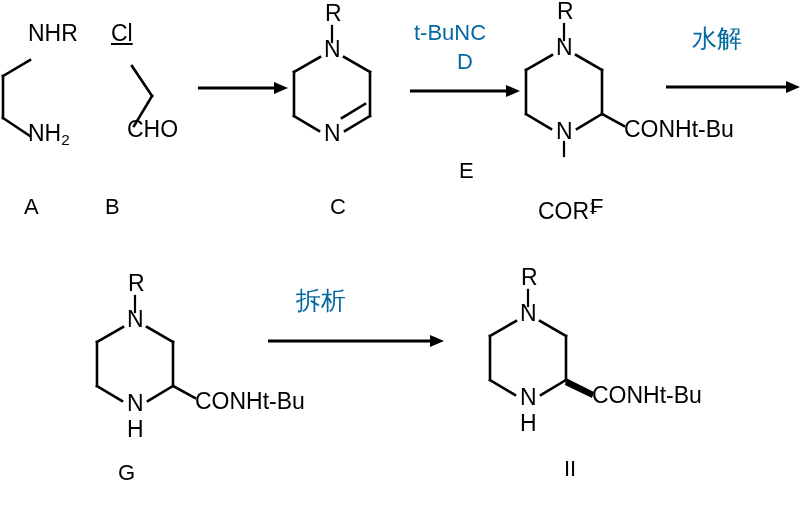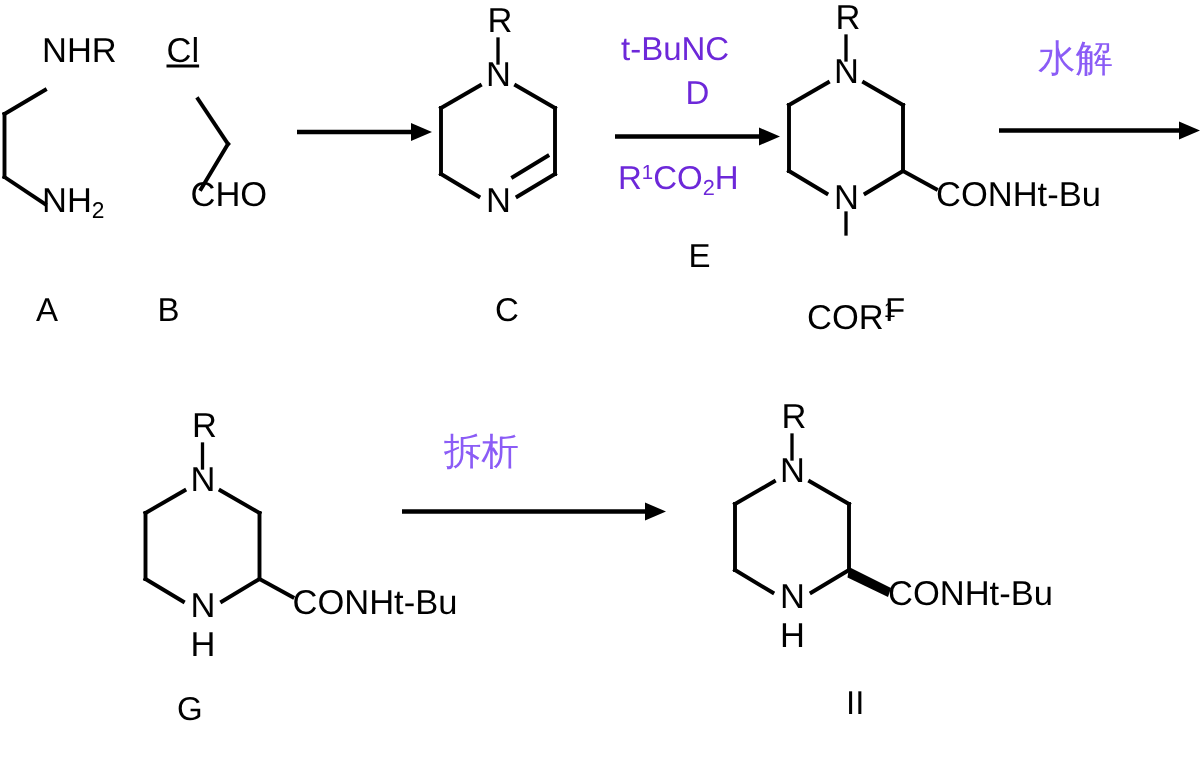--- a/index.html
+++ b/index.html
@@ -37,29 +37,29 @@
     font-family: "Liberation Sans", sans-serif;
     font-size: 22px;
     color: #000;
     white-space: nowrap;
     line-height: 1;
   }
   .rx-cond {
     position: absolute;
     font-family: "Liberation Sans", sans-serif;
     font-size: 22px;
-    color: #6d28d9;
+    color: #0369a1;
     white-space: nowrap;
     line-height: 1;
   }
   .cjk {
     position: absolute;
     font-family: "DejaVu Sans", sans-serif;
     font-size: 25px;
-    color: #8b5cf6;
+    color: #0369a1;
     white-space: nowrap;
     line-height: 1;
   }
   .sub {
     font-size: 0.66em;
     vertical-align: -0.28em;
   }
   .sup {
     font-size: 0.62em;
     vertical-align: 0.52em;
@@ -139,21 +139,20 @@
   <div class="cmpd-id" style="left:330px; top:196px;">C</div>
 
   <div class="rx-cond" style="left:414px; top:22px;">t-BuNC</div>
   <div class="rx-cond" style="left:457px; top:51px;">D</div>
   <div class="abs" style="left:408px; top:78px; width:112px; height:26px;">
     <svg width="112" height="26" viewBox="0 0 112 26">
       <path class="arrow-line" d="M 2,13 L 100,13"></path>
       <path class="wedge" d="M 98,7 L 112,13 L 98,19 Z"></path>
     </svg>
   </div>
-  <div class="rx-cond" style="left:412px; top:108px;"><span>R</span><span class="sup">1</span><span>CO</span><span class="sub">2</span><span>H</span></div>
   <div class="cmpd-id" style="left:459px; top:160px;">E</div>
 
   <div class="chem-label" style="left:557px; top:0px;">R</div>
   <div class="abs" style="left:518px; top:22px; width:110px; height:135px;">
     <svg width="110" height="135" viewBox="0 0 110 135">
       <path class="bond-thin" d="M 46,2 L 46,18"></path>
       <path class="bond" d="M 34,33 L 8,48"></path>
       <path class="bond" d="M 8,48 L 8,92"></path>
       <path class="bond" d="M 8,92 L 33,107"></path>
       <path class="bond" d="M 58,33 L 84,48"></path>

